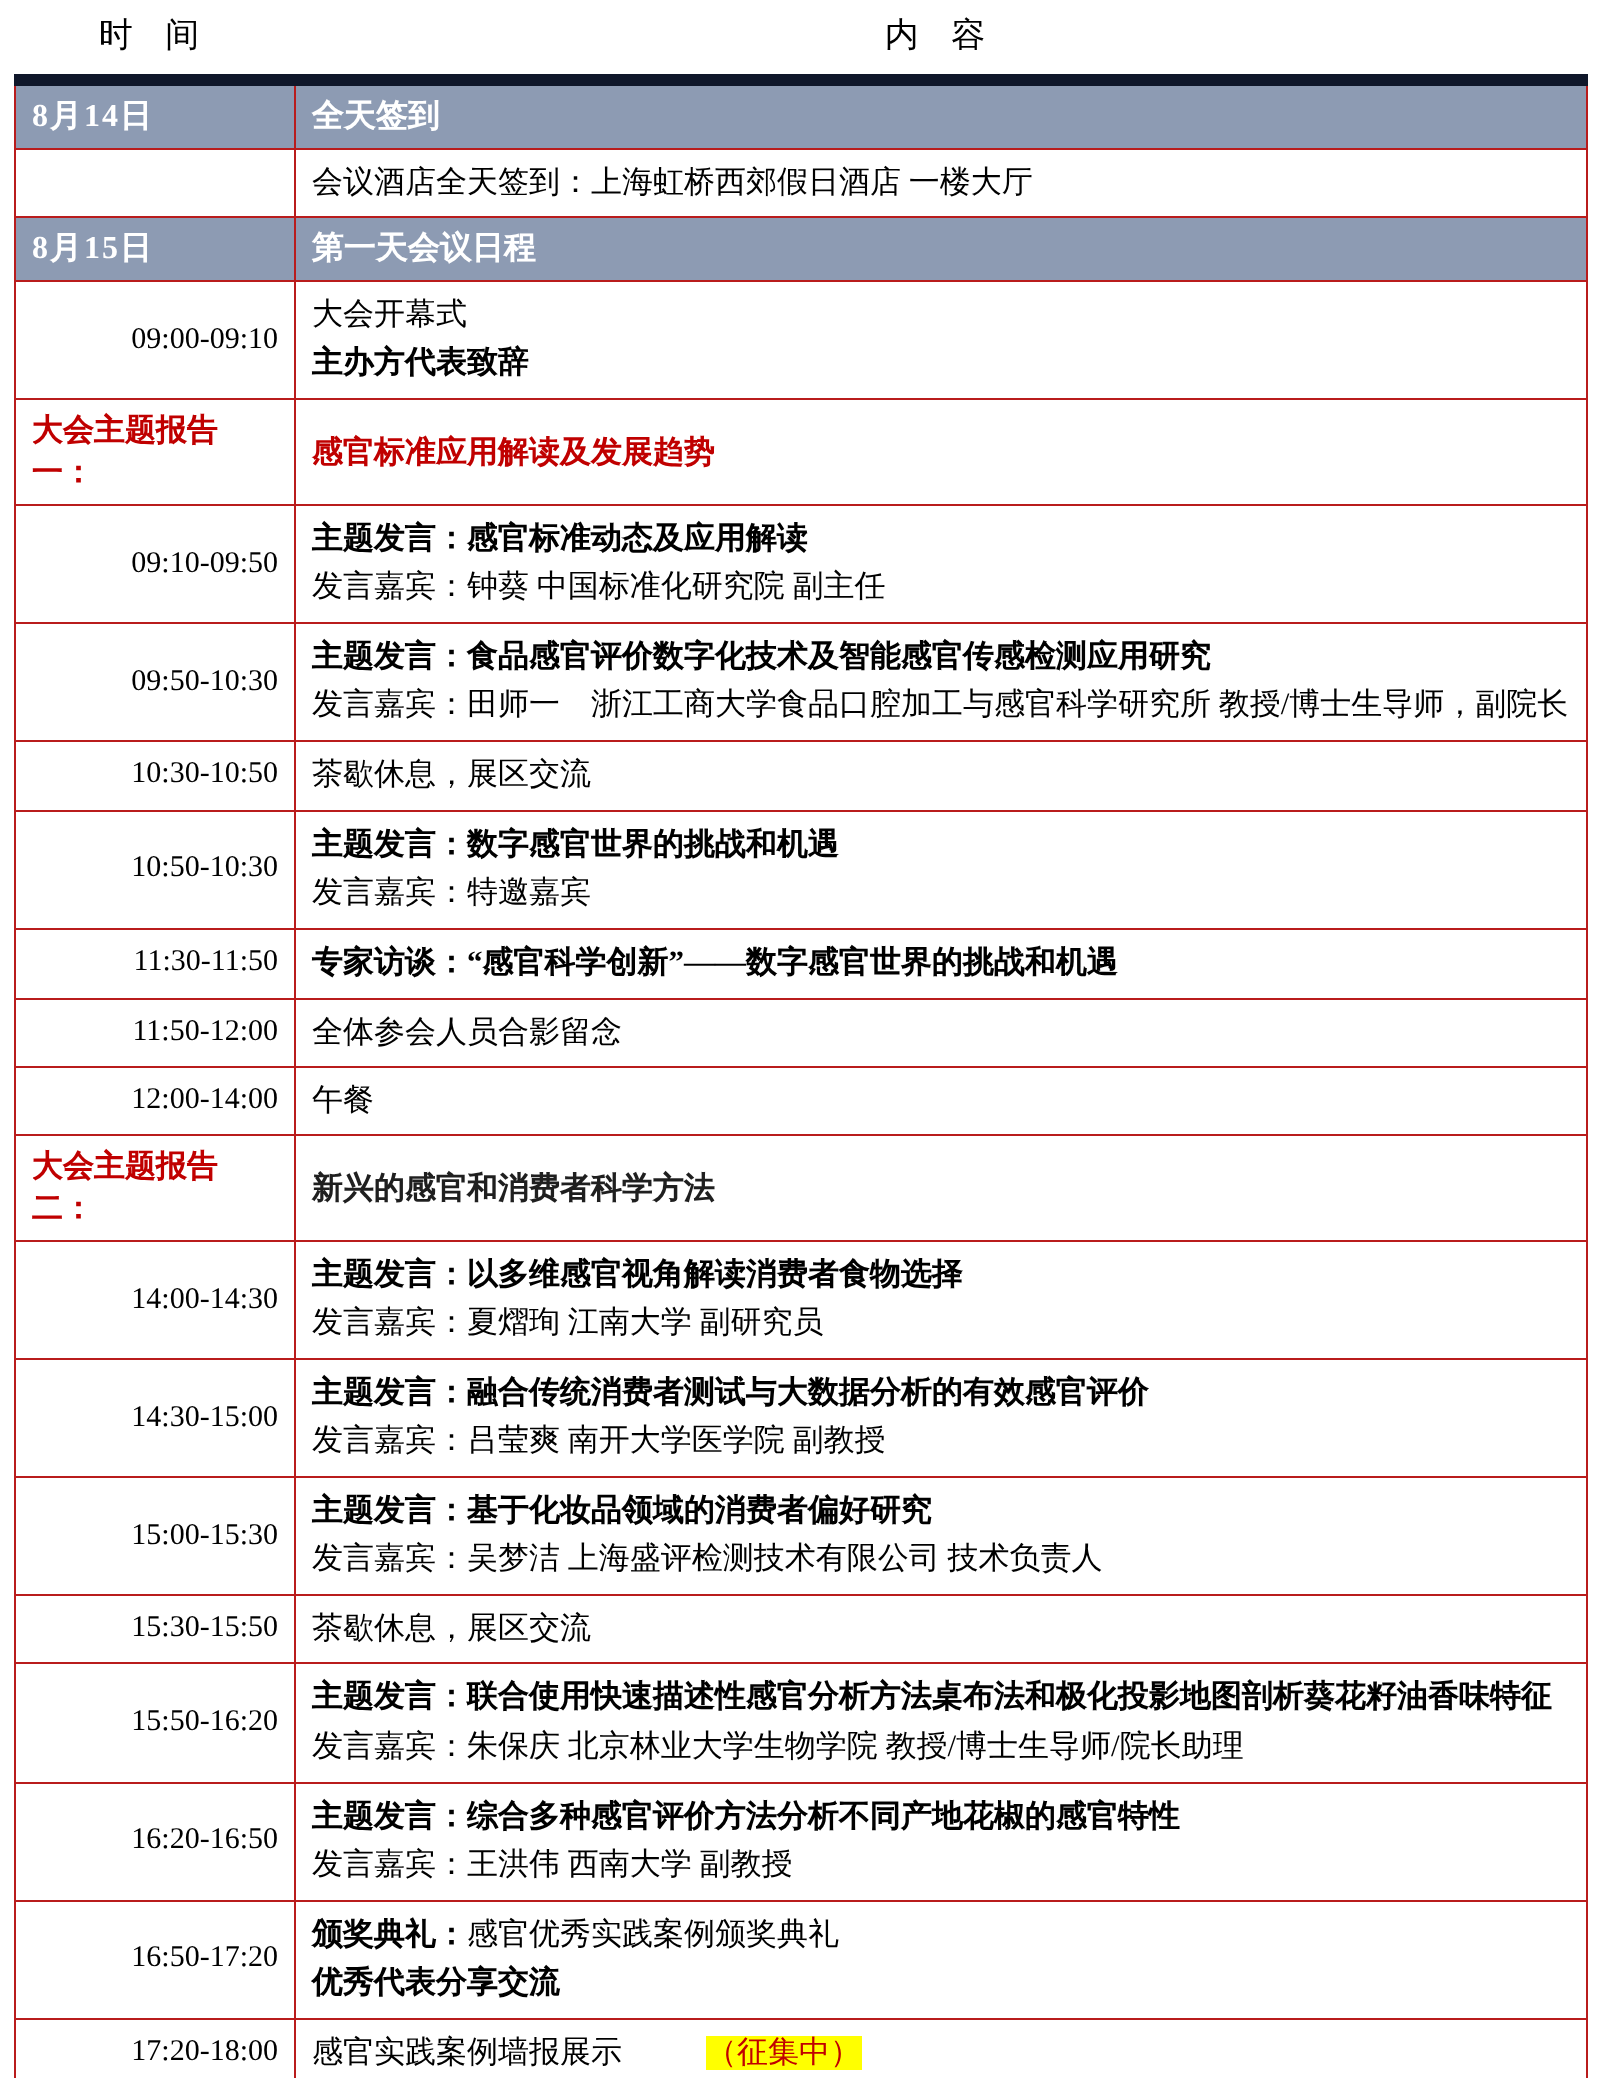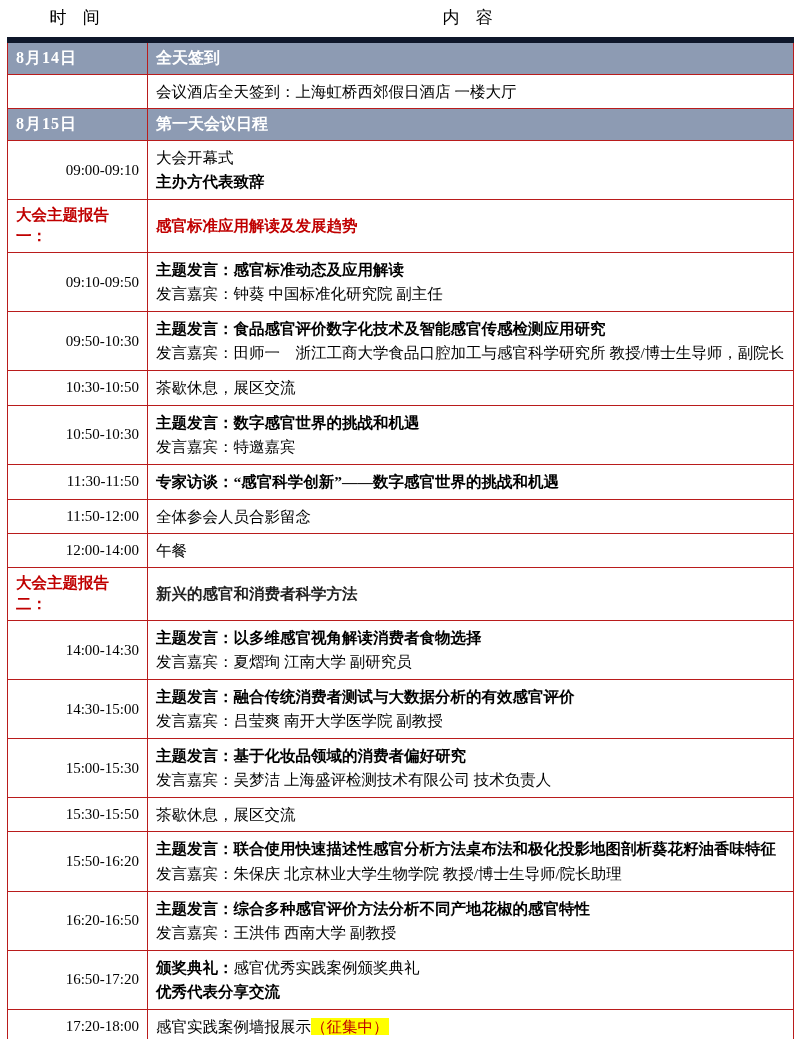--- a/index.html
+++ b/index.html
@@ -77,20 +77,21 @@
     font-size: 15.5px;
     line-height: 1.55;
   }
   .line-normal {
     font-size: 15.5px;
     line-height: 1.55;
   }
   .lbl { font-weight: bold; }
   .hl {
     background: #ffff00;
+    margin-left: 42px;
   }
   .red { color: #c00000; }
 </style>
 </head>
 <body>
 
 <div class="sheet">
   <table class="agenda">
     <colgroup>
       <col class="col-time">

